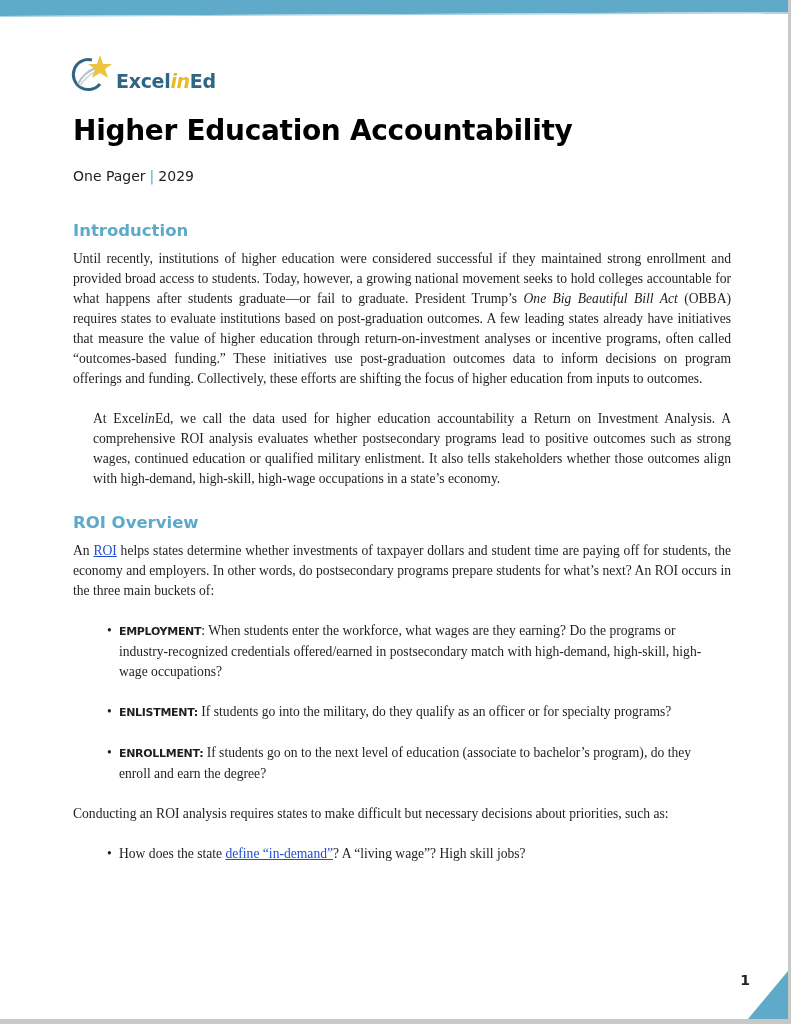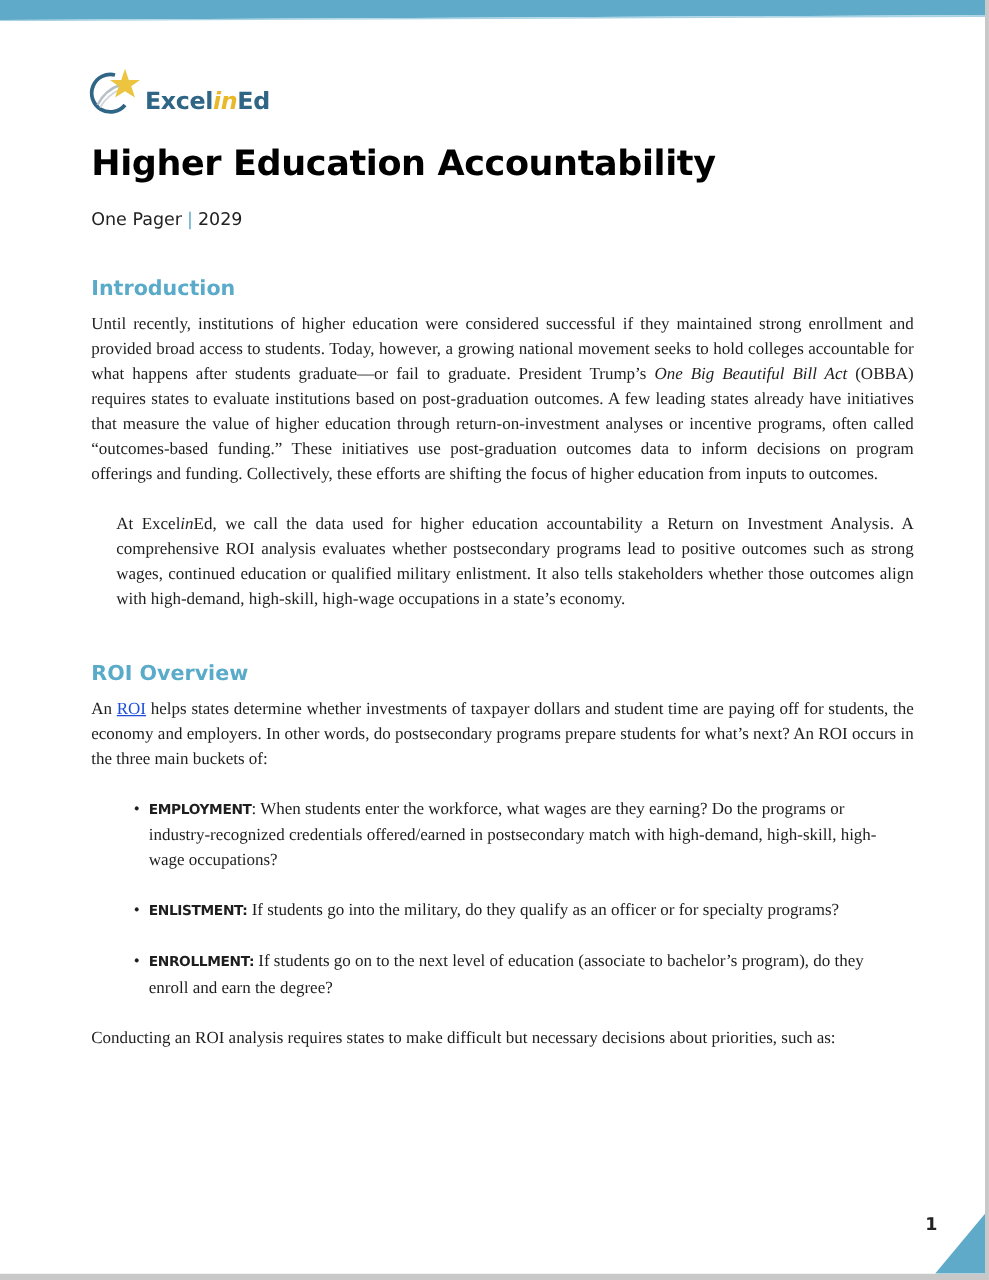--- a/index.html
+++ b/index.html
@@ -32,21 +32,21 @@
   .content {
     position: absolute; left: 73px; top: 219px; width: 658px;
     font-family: "Liberation Serif", serif; font-size: 13.6px; line-height: 20px; color: #1e1e1e;
   }
   h2 {
     font-family: "DejaVu Sans", sans-serif; font-weight: bold; font-size: 16.5px;
     color: #5aabc9; margin: 0 0 6px 0; line-height: 24px;
   }
   p { margin: 0; text-align: justify; }
   .gap-p { margin-top: 20px; margin-left: 20px; }
-  .sec2 { margin-top: 38px; }
+  .sec2 { margin-top: 22px; }
   ul { margin: 20px 0 0 0; padding: 0 0 0 46px; list-style: none; }
   li { position: relative; margin-bottom: 20px; padding-right: 12px; }
   li::before { content: "•"; position: absolute; left: -12px; top: 0; }
   .kw { font-family: "DejaVu Sans", sans-serif; font-weight: bold; font-size: 11px; letter-spacing: -0.3px; }
   a { color: #1d4ed8; text-decoration: underline; }
   .conducting { margin-top: 0; }
   .page-num {
     position: absolute; right: 38px; top: 972px;
     font-family: "DejaVu Sans", sans-serif; font-weight: bold; font-size: 14px; color: #222;
   }
@@ -84,20 +84,23 @@
 
     <section class="sec2">
       <h2>ROI Overview</h2>
       <p><span>An </span><a href="#">ROI</a><span> helps states determine whether investments of taxpayer dollars and student time are paying off for students, the economy and employers. In other words, do postsecondary programs prepare students for what’s next? An ROI occurs in the three main buckets of:</span></p>
       <ul>
         <li><span class="kw">EMPLOYMENT</span><span>: When students enter the workforce, what wages are they earning? Do the programs or industry-recognized credentials offered/earned in postsecondary match with high-demand, high-skill, high-wage occupations?</span></li>
         <li><span class="kw">ENLISTMENT:</span><span> If students go into the military, do they qualify as an officer or for specialty programs?</span></li>
         <li><span class="kw">ENROLLMENT:</span><span> If students go on to the next level of education (associate to bachelor’s program), do they enroll and earn the degree?</span></li>
       </ul>
       <p class="conducting">Conducting an ROI analysis requires states to make difficult but necessary decisions about priorities, such as:</p>
+      <ul>
+        <li><span>How does the state </span><a href="#">define “in-demand”</a><span>? A “living wage”? High skill jobs?</span></li>
+      </ul>
     </section>
   </div>
 
   <div class="page-num">1</div>
   <svg class="corner-tri" viewBox="0 0 40 48">
     <polygon points="40,0 40,48 0,48" fill="#5eaac8"></polygon>
   </svg>
 </div>
 
 </body></html>

